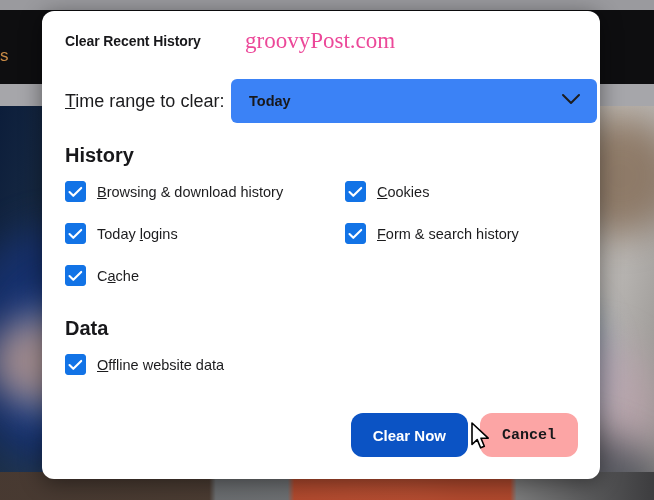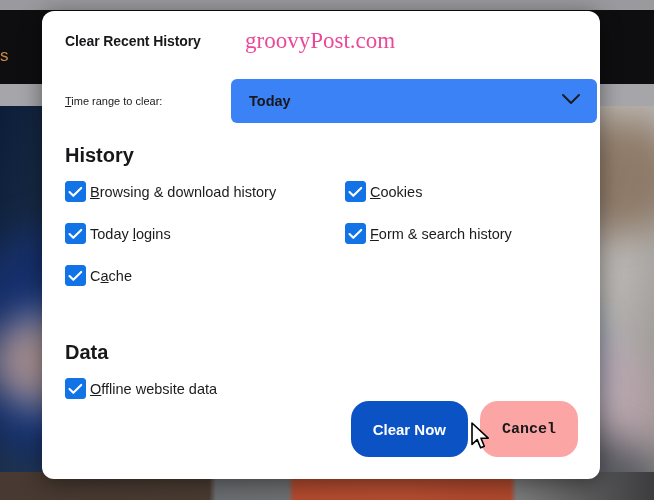--- a/index.html
+++ b/index.html
@@ -89,21 +89,21 @@
     position: absolute; left: 203px; top: 17px;
     white-space: nowrap;
     text-align: center;
   }
 
   .range-row {
     position: absolute; left: 23px; top: 68px;
     display: flex; align-items: center;
   }
   .range-label {
-    font-size: 11px; color: #1c1c1e;
+    font-size: 18px; color: #1c1c1e;
     width: 166px;
   }
   .ak { text-decoration: underline; }
 
   .dropdown {
     width: 366px; height: 44px;
     background: #3b82f6;
     border: none; border-radius: 6px;
     display: flex; align-items: center;
     justify-content: space-between;
@@ -111,56 +111,56 @@
     box-sizing: border-box;
     cursor: pointer;
   }
   .dropdown-value { font-size: 14.5px; font-weight: bold; color: #18181b; }
   .chev { display: block; }
 
   .section {
     position: absolute; left: 23px;
   }
   .section-history { top: 133px; }
-  .section-data    { top: 330px; }
+  .section-data    { top: 306px; }
 
   .section-title {
     font-size: 20px; font-weight: bold; color: #18181b;
     margin: 0 0 14px 0;
   }
 
   .cb-grid {
     display: grid;
     grid-template-columns: 280px 1fr;
     row-gap: 21px;
     column-gap: 0;
   }
   .cb-item {
-    display: flex; align-items: center; gap: 4px;
+    display: flex; align-items: center; gap: 11px;
     cursor: pointer;
   }
   .cb-box {
     width: 21px; height: 21px;
     border-radius: 3px;
     box-sizing: border-box;
     flex: 0 0 auto;
     display: flex; align-items: center; justify-content: center;
   }
   .cb-box.on  { background: #1273e6; border: 1px solid #1273e6; }
   .cb-box.off { background: #ffffff; border: 1px solid #b6b6b8; }
   .cb-label { font-size: 14.5px; color: #1c1c1e; white-space: nowrap; }
 
   
   .footer {
     position: absolute; right: 22px; bottom: 22px;
     display: flex; align-items: center; gap: 12px;
   }
   .btn {
-    height: 56px;
-    border: none; border-radius: 18px;
+    height: 44px;
+    border: none; border-radius: 12px;
     font-family: "Liberation Sans", sans-serif;
     font-size: 15px; font-weight: bold;
     cursor: pointer;
     padding: 0 22px;
     display: flex; align-items: center; justify-content: center;
   }
   .btn-primary { background: #0b53c4; color: #ffffff; min-width: 112px; }
   .btn-default { background: #fca5a5; color: #18181b; min-width: 86px; font-family: Liberation Mono, monospace; }
 
   

